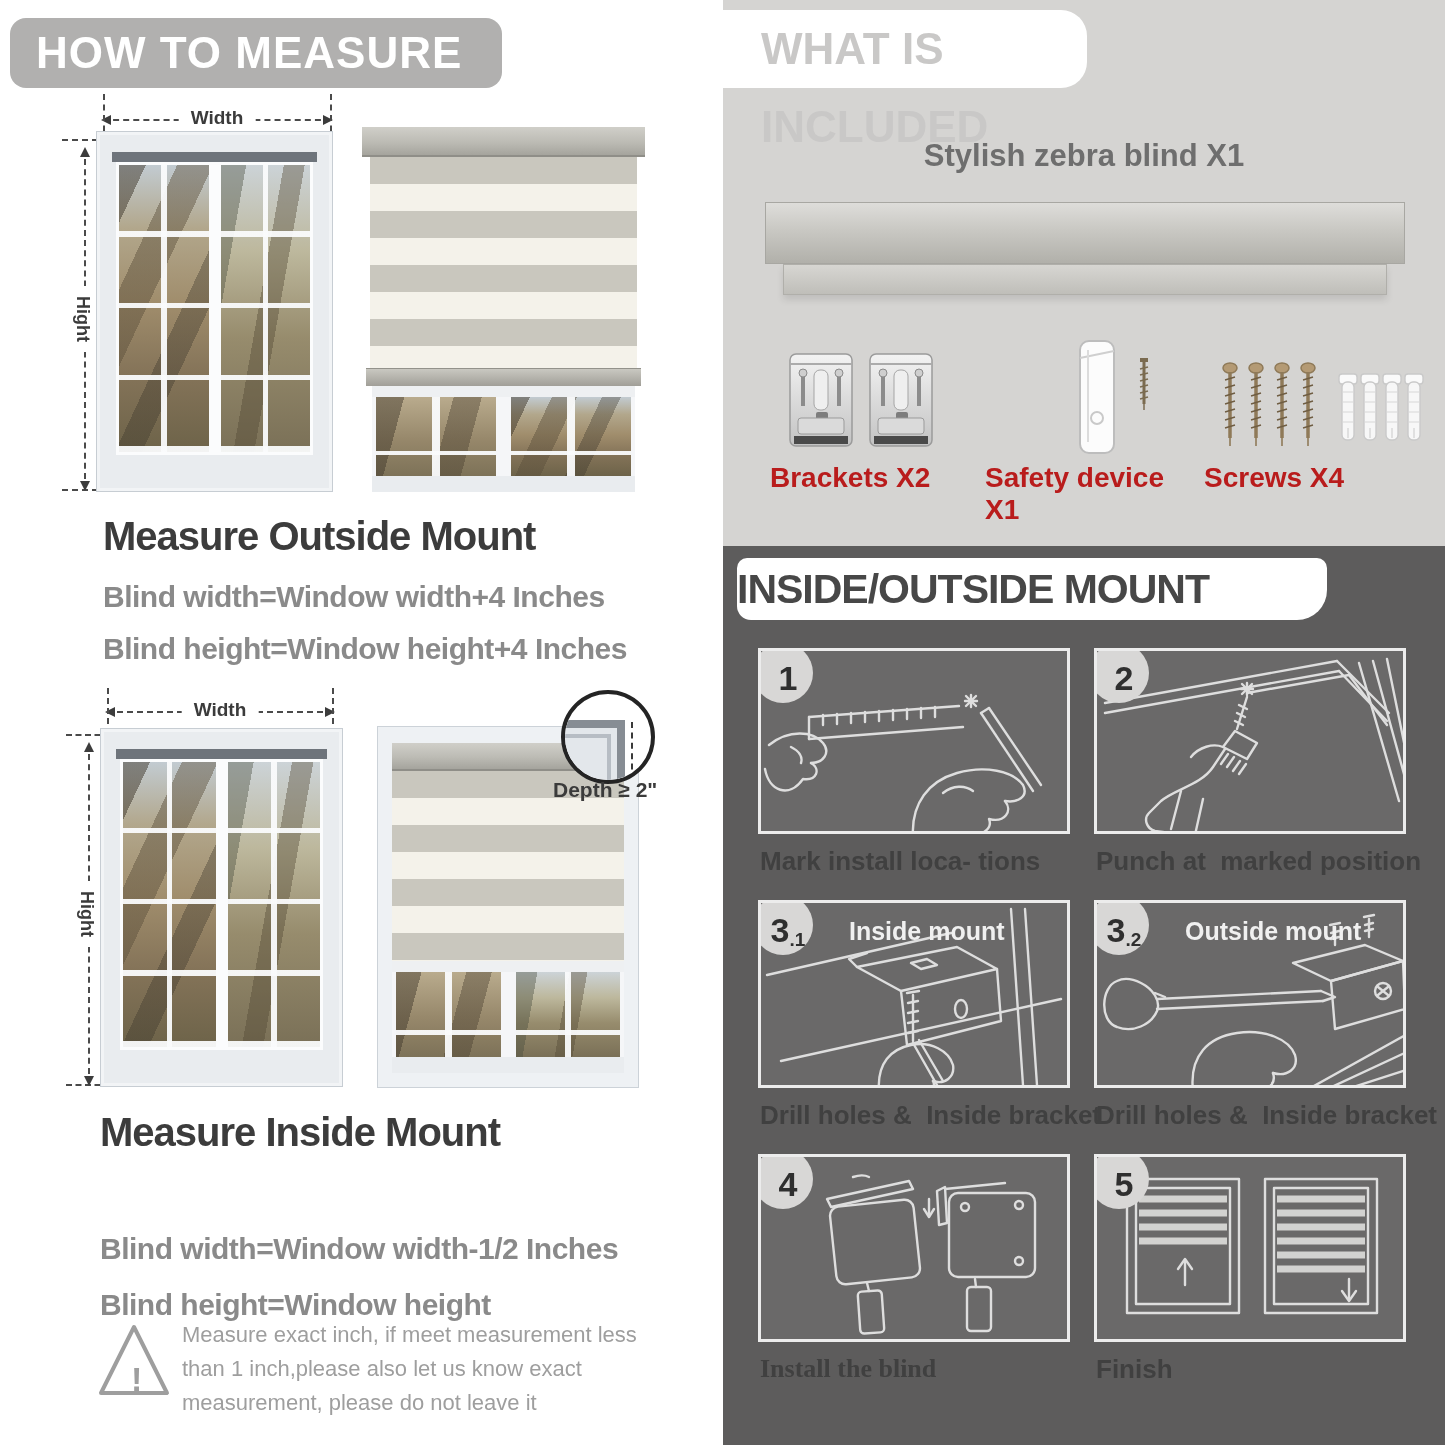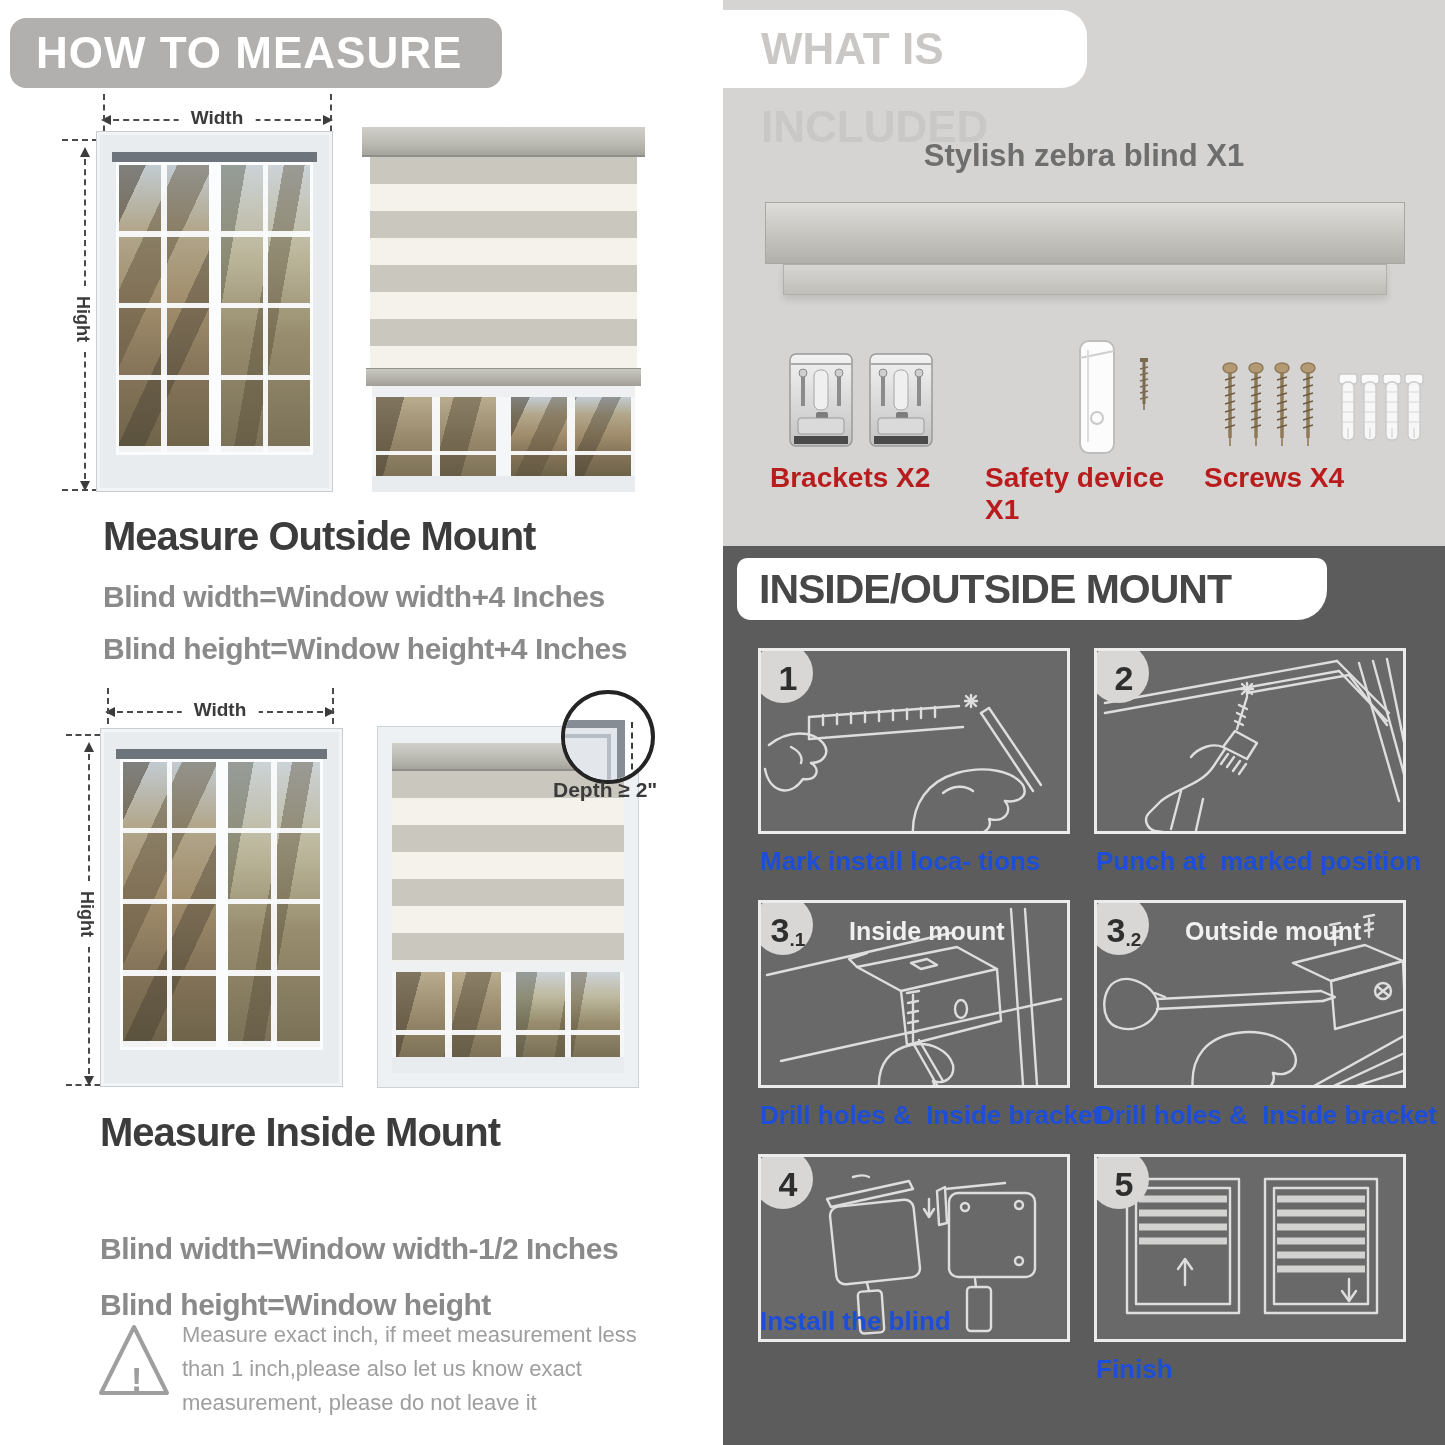--- a/index.html
+++ b/index.html
@@ -94,31 +94,31 @@
            background:linear-gradient(to bottom,#deddda 0,#c9c8c3 45%,#b1b0aa 100%);
            border:1px solid #a8a7a2;}
   .headrail2{position:absolute;left:783px;top:264px;width:604px;height:31px;
            background:linear-gradient(to bottom,#d7d6d2 0,#bfbeb9 100%);
            border:1px solid #b0afaa;box-shadow:0 5px 7px rgba(0,0,0,.10);}
   .item-label{position:absolute;top:462px;font-size:28px;font-weight:bold;color:#b91c1c;text-align:left;}
 
   .r-dark{position:absolute;left:723px;top:546px;width:722px;height:899px;background:#5d5c5c;}
   .mheader{position:absolute;left:737px;top:558px;width:590px;height:62px;background:#ffffff;
            border-radius:10px 10px 30px 14px;color:#474747;font-size:41px;font-weight:bold;
-           line-height:62px;padding-left:22px;letter-spacing:-1px;}
+           line-height:62px;letter-spacing:-1px;}
 
   .step{position:absolute;width:312px;background:#6a6969;border:3px solid #ececec;overflow:hidden;}
   .step svg{position:absolute;left:0;top:0;}
   .badge{position:absolute;top:-8px;left:-8px;width:60px;height:60px;border-radius:50%;
          background:#d8d7d6;display:flex;align-items:center;justify-content:center;
          padding:10px 0 0 10px;}
   .badge .big{font-size:34px;font-weight:bold;color:#2f2f2f;line-height:1;}
   .badge .small{font-size:19px;font-weight:bold;color:#2f2f2f;align-self:flex-end;margin-bottom:4px;}
   .step-label{position:absolute;left:88px;top:14px;font-size:25px;font-weight:bold;color:#f0f0f0;}
-  .caption{position:absolute;font-size:26px;font-weight:bold;color:#1d4ed8;white-space:pre;}
+  .caption{position:absolute;font-size:26px;font-weight:bold;color:#404040;white-space:pre;}
 
   .art{stroke:#dedede;stroke-width:2.4;fill:none;stroke-linecap:round;stroke-linejoin:round;}
   .stripe-ln{stroke:#d2d2d0;stroke-width:7;fill:none;}
 </style>
 </head>
 <body>
 
 <div id="stage">
 
   <div class="lheader">HOW TO MEASURE</div>
@@ -475,21 +475,21 @@
         <path d="M214,122 L215,130"></path>
         <rect x="206" y="130" width="24" height="44" rx="4"></rect>
         <path d="M168,42 L168,58"></path>
           <path d="M163,52 L168,60 L173,52"></path>
       </g>
     </svg>
     <div class="badge">
       <span class="big">4</span>
     </div>
   </div>
-  <div class="caption" style="left:760px;top:1306px;">Install the blind</div>
+  <div class="caption" style="left:760px;top:1354px;font-family:Liberation Serif, serif;">Install the blind</div>
 
   <div class="step" style="left:1094px;top:1154px;height:188px;">
     <svg width="312" height="188" viewBox="0 0 312 188">
       <g class="art">
         <rect x="30" y="22" width="112" height="134"></rect>
         <rect x="39" y="31" width="94" height="116"></rect>
       </g>
       <g class="stripe-ln">
         <line x1="42" y1="42" x2="130" y2="42"></line>
           <line x1="42" y1="56" x2="130" y2="56"></line>

